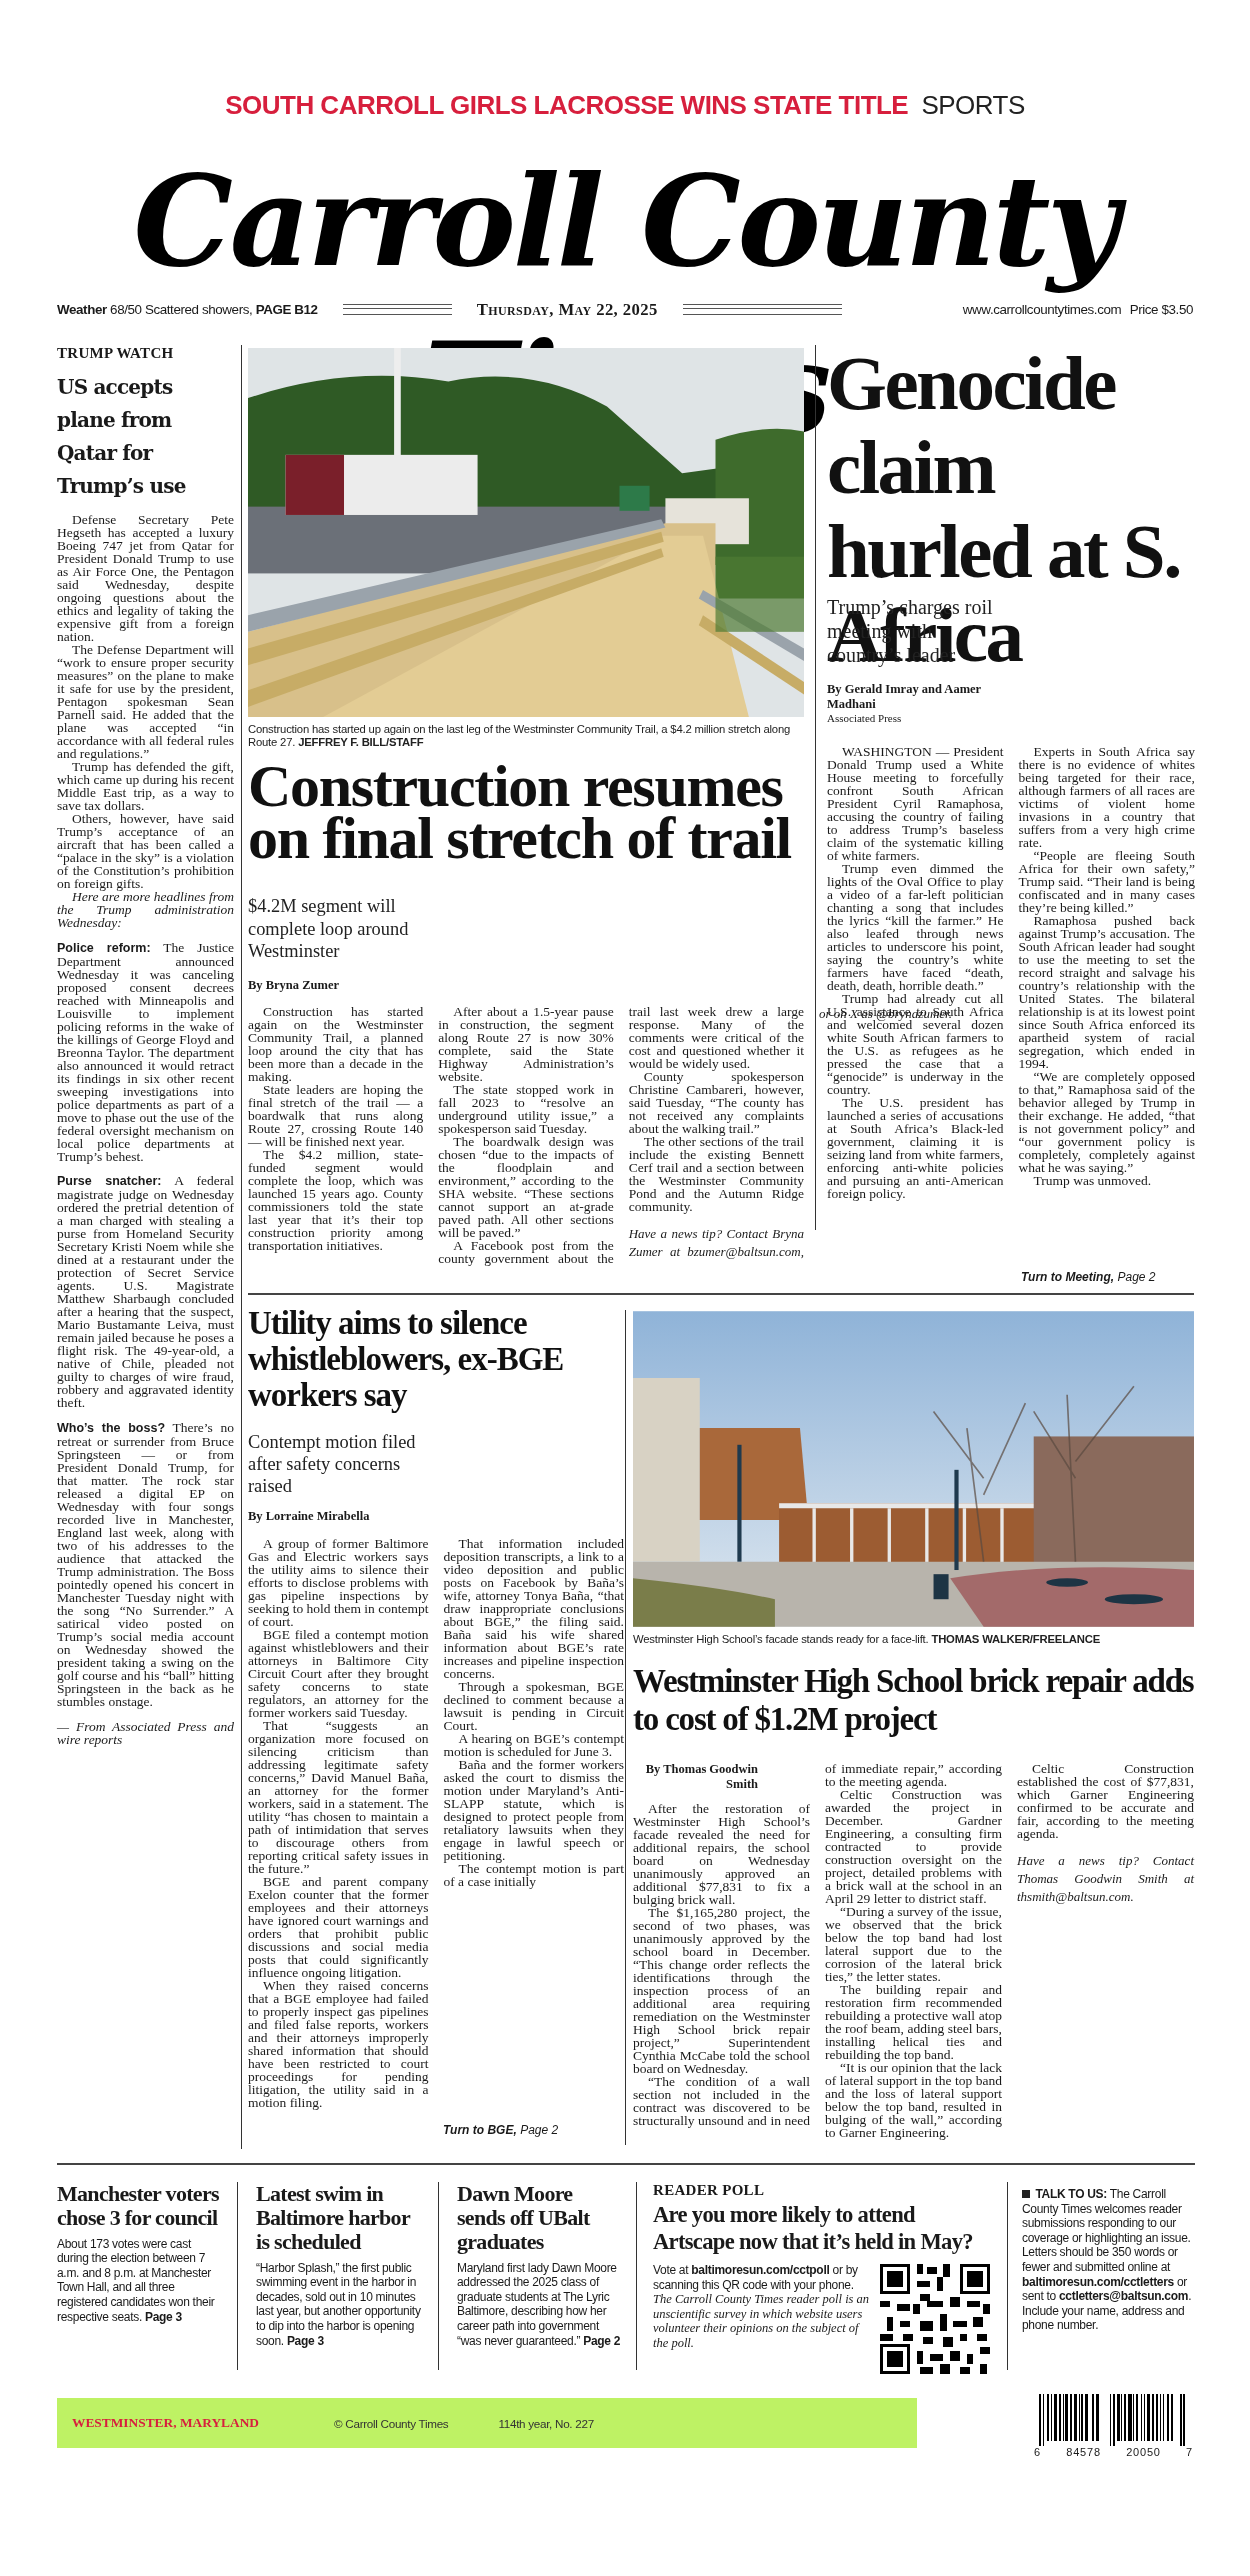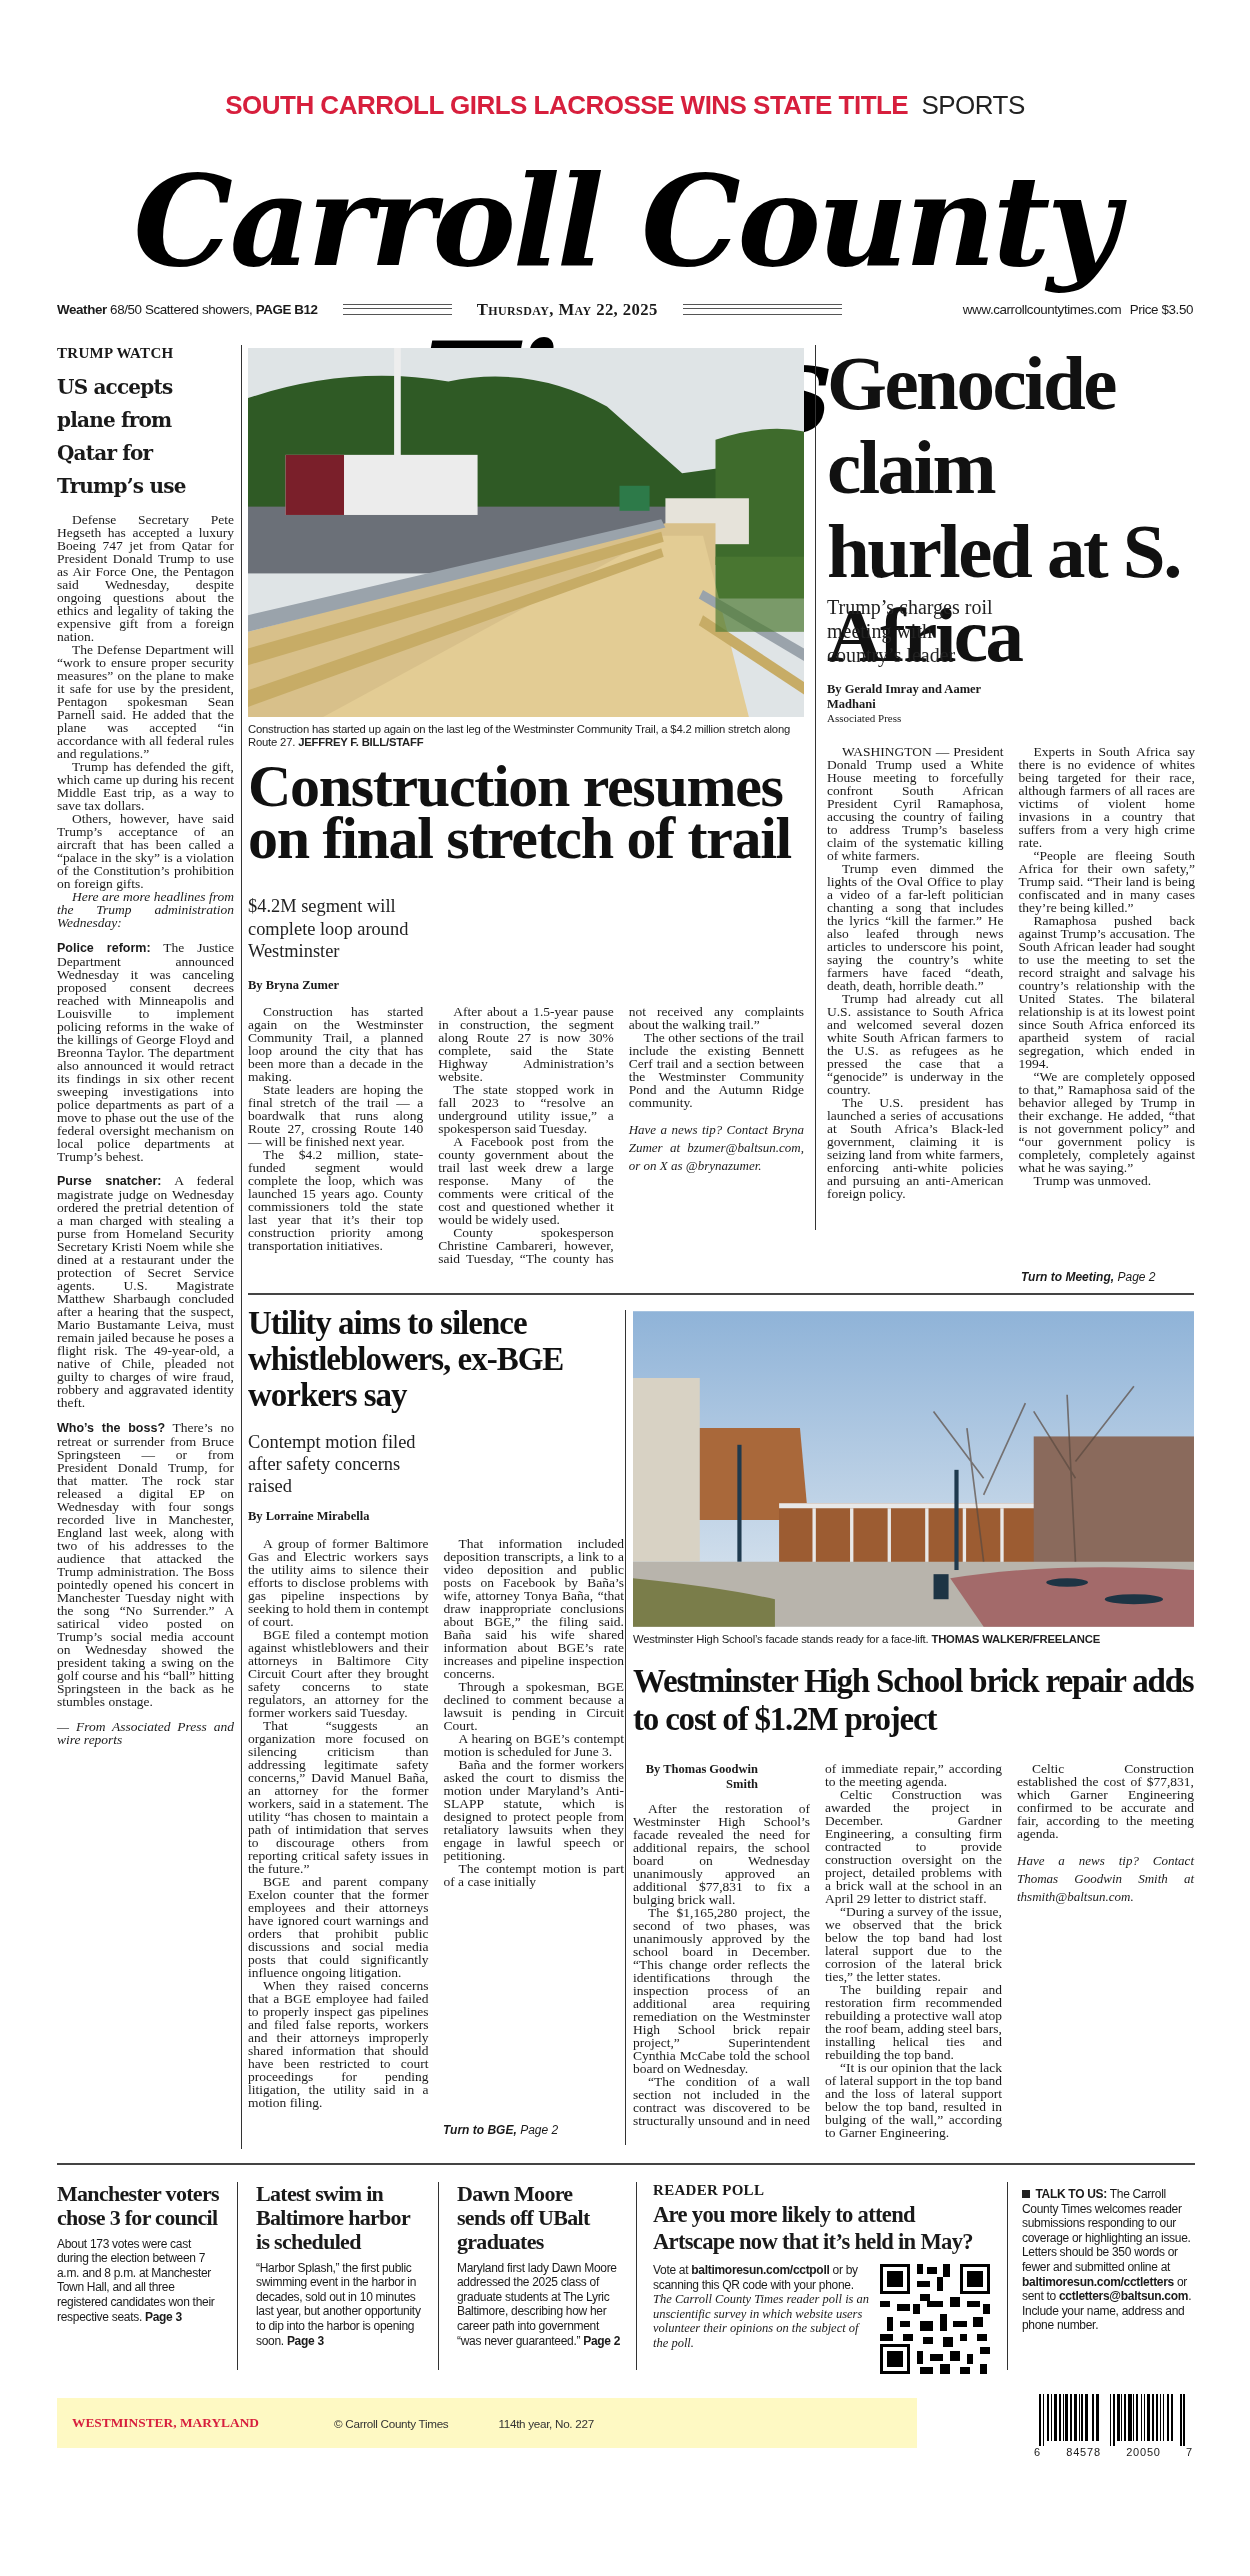--- a/index.html
+++ b/index.html
@@ -50,21 +50,21 @@
   .jump b { font-weight: 700; }
 
   .col3 { column-count: 3; column-gap: 15px; column-fill: auto; }
   .col2 { column-count: 2; column-gap: 15px; column-fill: auto; }
 
   
   .teaser-hed { font-family: "Liberation Serif", serif; font-weight: 700; font-size: 22px; line-height: 24px; letter-spacing: -0.7px; }
   .teaser-body { font-family: "Liberation Sans", sans-serif; font-size: 12px; line-height: 14.6px; letter-spacing: -0.3px; margin-top: 6.7px; }
   .teaser-body b { font-weight: 700; }
 
-  .footer-bar { left: 57px; top: 2398px; width: 860px; height: 50px; background: #fef9c3; display: flex; align-items: center; font-family: "Liberation Sans", sans-serif; font-size: 11.7px; color: #333; letter-spacing: -0.3px; }
+  .footer-bar { left: 57px; top: 2398px; width: 860px; height: 50px; background: #bef264; display: flex; align-items: center; font-family: "Liberation Sans", sans-serif; font-size: 11.7px; color: #333; letter-spacing: -0.3px; }
   .footer-bar .loc { color: #d71f3d; font-weight: 700; font-size: 13.4px; margin-left: 15px; margin-right: 75px; font-family: "Liberation Serif", serif; letter-spacing: 0; }
 
   .barcode { left: 1036px; top: 2394px; width: 155px; height: 52px; }
   .barcode-num { left: 1034px; top: 2446px; width: 159px; font-family: "Liberation Sans", sans-serif; font-size: 11px; letter-spacing: 0.8px; display: flex; justify-content: space-between; }
 </style>
 </head>
 <body>
 
 <div class="abs banner">
   <span class="red">SOUTH CARROLL GIRLS LACROSSE WINS STATE TITLE</span>
@@ -133,20 +133,21 @@
 <div class="abs" style="left:248px;top:895px;width:170px;">
   <div class="deck">$4.2M segment will complete loop around Westminster</div>
   <div class="byline" style="margin-top:15px;">By Bryna Zumer</div>
 </div>
 <div class="abs body col3" style="left:248px;top:1005px;width:556px;height:269px;">
   <p>Construction has started again on the Westminster Community Trail, a planned loop around the city that has been more than a decade in the making.</p>
   <p>State leaders are hoping the final stretch of the trail — a boardwalk that runs along Route 27, crossing Route 140 — will be finished next year.</p>
   <p>The $4.2 million, state-funded segment would complete the loop, which was launched 15 years ago. County commissioners told the state last year that it’s their top construction priority among transportation initiatives.</p>
   <p>After about a 1.5-year pause in construction, the segment along Route 27 is now 30% complete, said the State Highway Administration’s website.</p>
   <p>The state stopped work in fall 2023 to “resolve an underground utility issue,” a spokesperson said Tuesday.</p>
+  <p>The boardwalk design was chosen “due to the impacts of the floodplain and environment,” according to the SHA website. “These sections cannot support an at-grade paved path. All other sections will be paved.”</p>
   <p>A Facebook post from the county government about the trail last week drew a large response. Many of the comments were critical of the cost and questioned whether it would be widely used.</p>
   <p>County spokesperson Christine Cambareri, however, said Tuesday, “The county has not received any complaints about the walking trail.”</p>
   <p>The other sections of the trail include the existing Bennett Cerf trail and a section between the Westminster Community Pond and the Autumn Ridge community.</p>
   <p class="noindent tip" style="margin-top:11.7px;">Have a news tip? Contact Bryna Zumer at bzumer@baltsun.com, or on X as @brynazumer.</p>
 </div>
 
 <div class="abs vrule" style="left:815px;top:345px;height:885px;"></div>
 
 <div class="abs hed-big" style="left:827px;top:341px;width:368px;font-size:77px;line-height:84px;letter-spacing:-2.5px;">Genocide claim hurled at S. Africa</div>
 <div class="abs" style="left:827px;top:595px;width:177px;">

